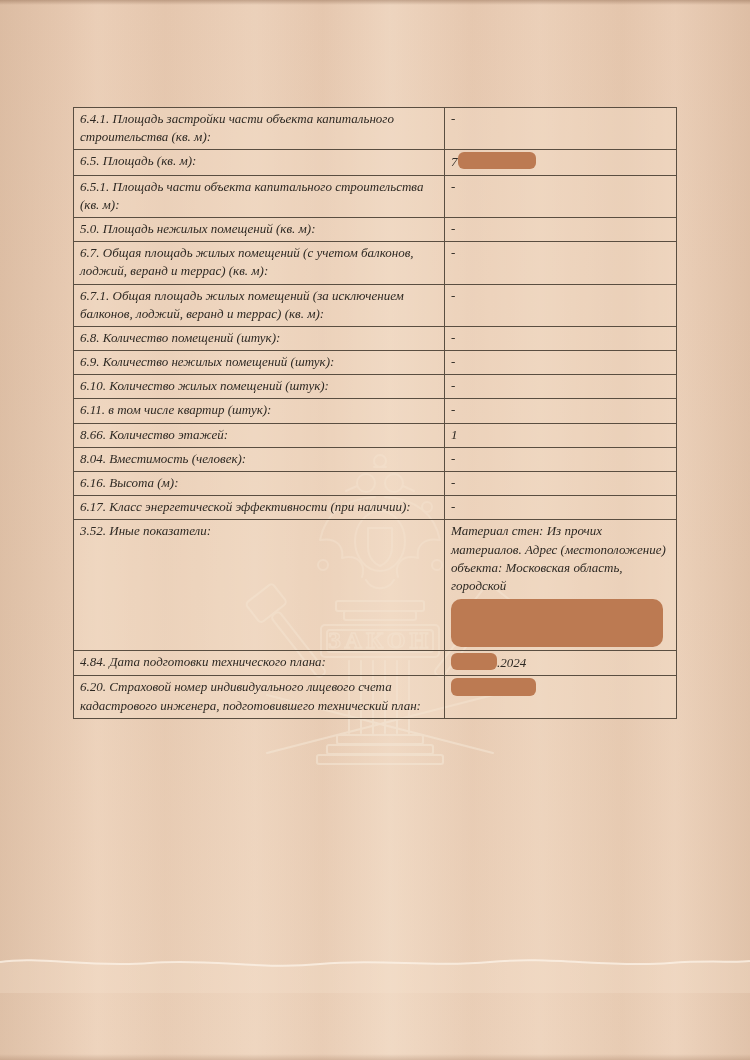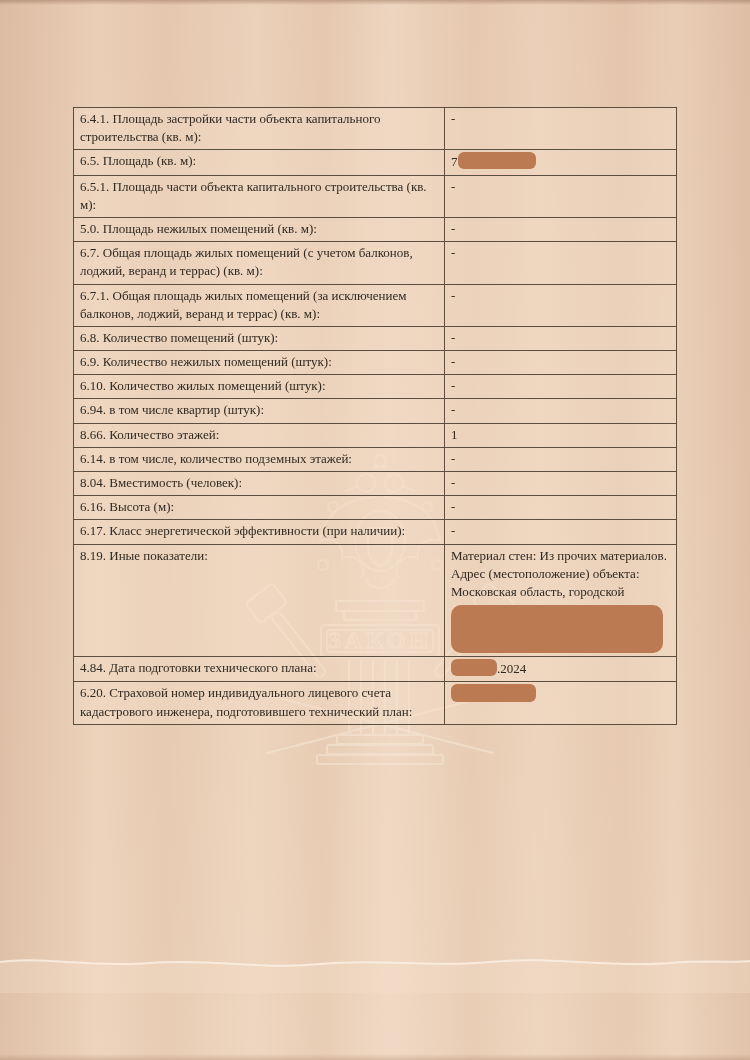--- a/index.html
+++ b/index.html
@@ -49,21 +49,21 @@
   }
   .attr-table{
     position:absolute;left:73px;top:107px;width:604px;
     border-collapse:collapse;table-layout:fixed;
   }
   .attr-table td{
     border:1.4px solid var(--border);
     background:var(--cellbg);
     padding:2px 6px 3px 6px;
     font-size:13px;line-height:1.4;color:var(--text);
-    vertical-align:top;word-wrap:break-word;
+    vertical-align:top;word-wrap:break-word;font-style:italic;
   }
   .redaction{
     display:inline-block;background:var(--redaction);
     border-radius:6px;vertical-align:text-bottom;
   }
   .redaction.block{display:block;border-radius:10px;margin-top:4px;}
   .wave{position:absolute;left:0;top:948px;width:750px;height:45px;pointer-events:none;}
 </style>
 </head>
 <body>
@@ -155,45 +155,41 @@
     </tr>
         <tr>
       <td>6.9. Количество нежилых помещений (штук):</td>
       <td><span>-</span></td>
     </tr>
         <tr>
       <td>6.10. Количество жилых помещений (штук):</td>
       <td><span>-</span></td>
     </tr>
         <tr>
-      <td>6.94. в том числе квартир (штук):</td>
+      <td>6.11. в том числе квартир (штук):</td>
       <td><span>-</span></td>
     </tr>
         <tr>
       <td>8.66. Количество этажей:</td>
       <td><span>1</span></td>
     </tr>
         <tr>
-      <td>6.14. в том числе, количество подземных этажей:</td>
-      <td><span>-</span></td>
-    </tr>
-        <tr>
       <td>8.04. Вместимость (человек):</td>
       <td><span>-</span></td>
     </tr>
         <tr>
       <td>6.16. Высота (м):</td>
       <td><span>-</span></td>
     </tr>
         <tr>
       <td>6.17. Класс энергетической эффективности (при наличии):</td>
       <td><span>-</span></td>
     </tr>
         <tr>
-      <td>8.19. Иные показатели:</td>
+      <td>3.52. Иные показатели:</td>
       <td><span>Материал стен: Из прочих материалов. Адрес (местоположение) объекта: Московская область, городской</span><span class="redaction block" style="width: 212px; height: 48px;"></span></td>
     </tr>
         <tr>
       <td>4.84. Дата подготовки технического плана:</td>
       <td><span class="redaction" style="width: 46px; height: 17px;"></span><span>.2024</span></td>
     </tr>
         <tr>
       <td>6.20. Страховой номер индивидуального лицевого счета кадастрового инженера, подготовившего технический план:</td>
       <td><span class="redaction" style="width: 85px; height: 18px;"></span></td>
     </tr>

